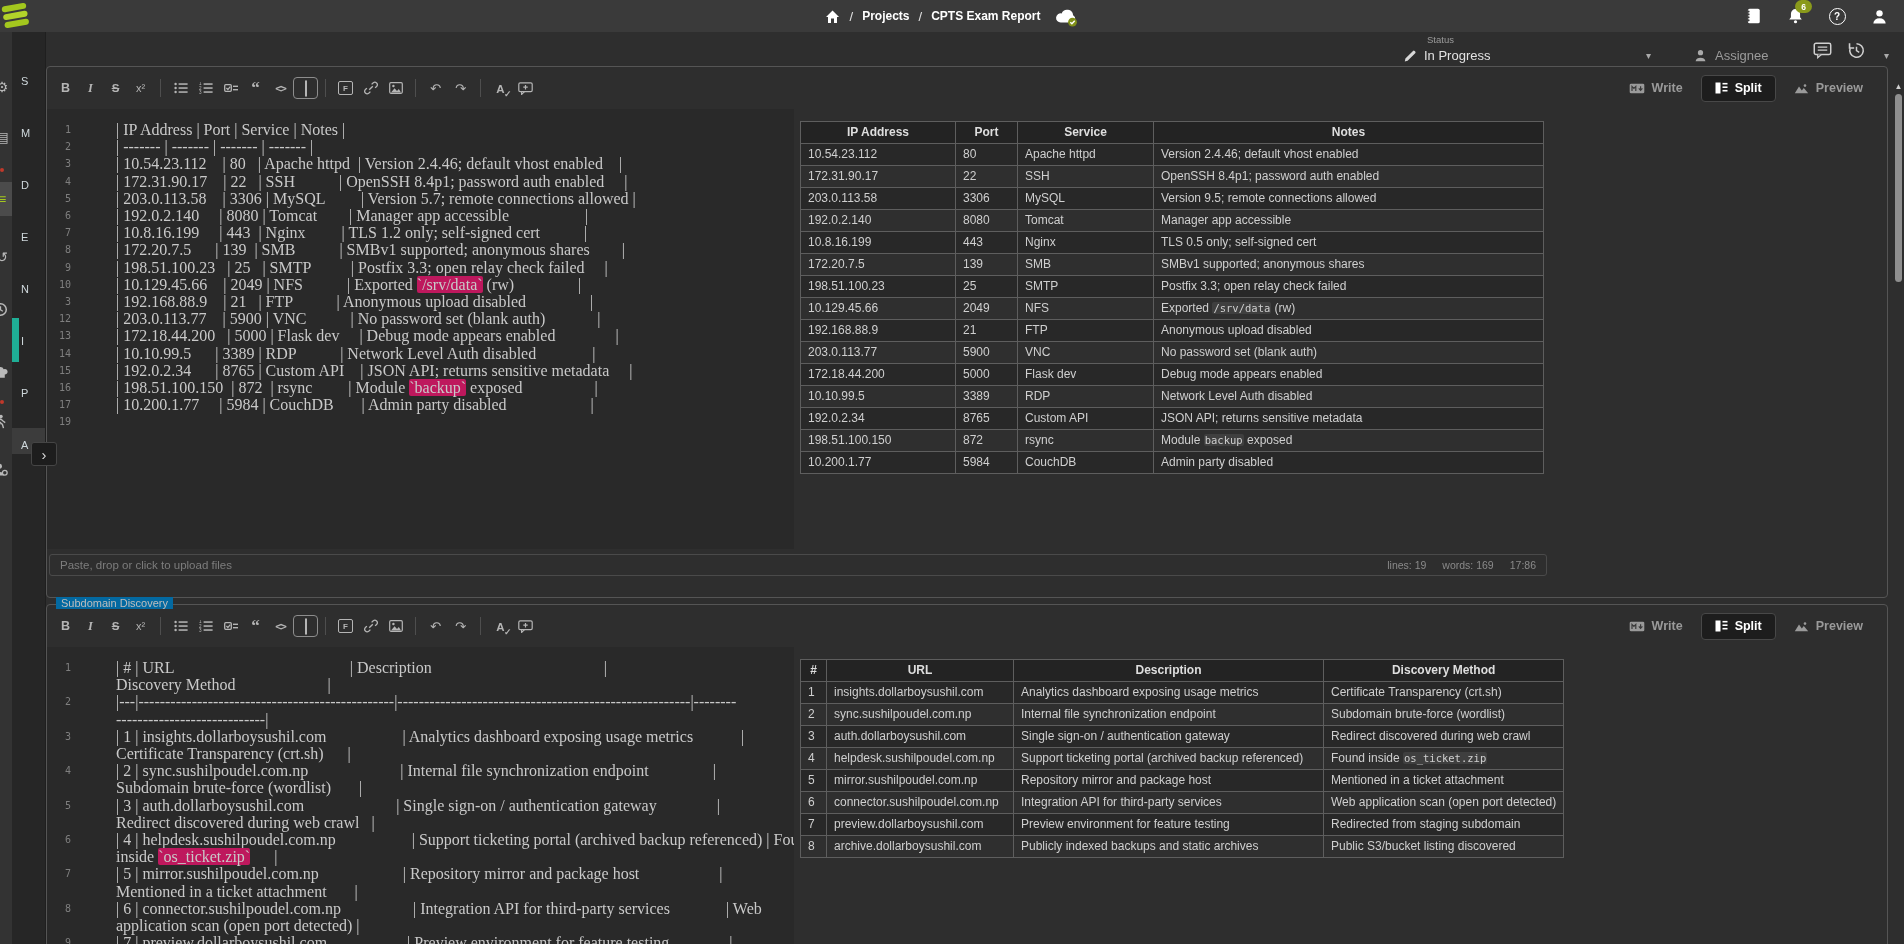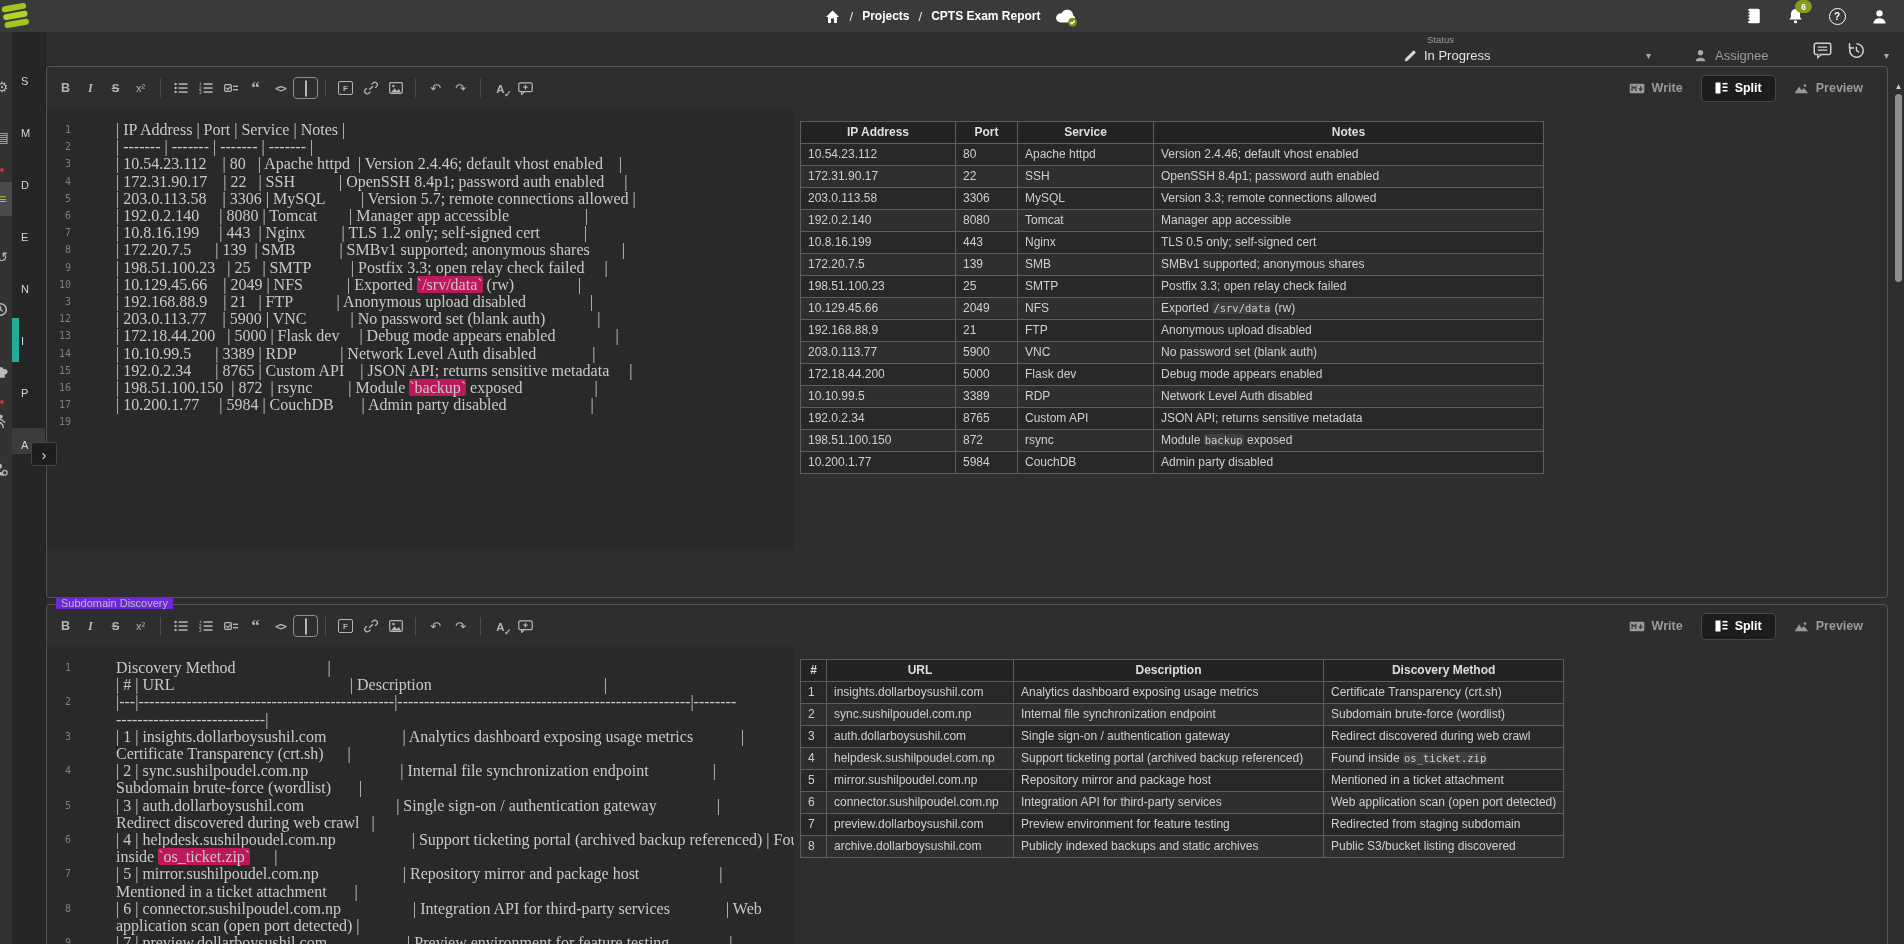--- a/index.html
+++ b/index.html
@@ -40,21 +40,21 @@
   .meta{position:absolute;left:0;top:0;right:0;height:34px;}
   .sel{position:absolute;top:3px;height:28px;display:flex;align-items:flex-end;cursor:pointer;}
   .sel .lab{position:absolute;top:-1px;left:24px;font-size:9.5px;color:#9b9b9b;}
   .sel-inner{display:flex;align-items:center;gap:7px;width:100%;}
   .sel .val{font-size:13px;color:#e2e2e2;}
   .sel .ph{font-size:13px;color:#9b9b9b;}
   .caret{margin-left:auto;color:#aaa;font-size:10px;}
   .meta-icon{position:absolute;top:8px;width:22px;height:20px;display:flex;align-items:center;justify-content:center;cursor:pointer;}
   
   .sect{position:absolute;left:1px;width:1840px;border:1px solid #555;border-radius:4px;background:#2e2e2e;}
-  .sect .legend{position:absolute;top:-8px;left:9px;background:#6d28d9;padding:0 5px;font-size:11px;color:#bdbdbd;}
+  .sect .legend{position:absolute;top:-8px;left:9px;background:#0369a1;padding:0 5px;font-size:11px;color:#bdbdbd;}
   .mdhead{height:42px;display:flex;align-items:center;padding:0 10px 0 6px;}
   .toolbar{display:flex;align-items:center;}
   .tbtn{width:25px;height:22px;border:1px solid transparent;border-radius:4px;display:flex;align-items:center;justify-content:center;
     background:transparent;color:#b5b5b5;cursor:pointer;padding:0;}
   .tbtn.active{border-color:#8d8d8d;}
   .tsep{width:1px;height:18px;background:#4e4e4e;margin:0 7px;}
   .glyph{font-size:12.5px;color:#b5b5b5;font-family:"Liberation Sans",sans-serif;}
   .g-bold{font-weight:700;}
   .g-italic{font-style:italic;font-family:"Liberation Serif",serif;font-weight:700;}
   .g-strike{text-decoration:line-through;font-weight:700;font-size:11.5px;}
@@ -491,21 +491,21 @@
               <tr>
                 <td>172.31.90.17</td>
                 <td>22</td>
                 <td>SSH</td>
                 <td>OpenSSH 8.4p1; password auth enabled</td>
               </tr>
               <tr>
                 <td>203.0.113.58</td>
                 <td>3306</td>
                 <td>MySQL</td>
-                <td>Version 3.3; remote connections allowed</td>
+                <td>Version 9.5; remote connections allowed</td>
               </tr>
               <tr>
                 <td>192.0.2.140</td>
                 <td>8080</td>
                 <td>Tomcat</td>
                 <td>Manager app accessible</td>
               </tr>
               <tr>
                 <td>10.8.16.199</td>
                 <td>443</td>
@@ -568,20 +568,28 @@
               </tr>
               <tr>
                 <td>10.200.1.77</td>
                 <td>5984</td>
                 <td>CouchDB</td>
                 <td>Admin party disabled</td>
               </tr>
             </tbody>
           </table>
       </div>
+    </div>
+    <div class="uploadrow">
+      <span class="hint">Paste, drop or click to upload files</span>
+      <span class="stats">
+        <span>lines: 19</span>
+        <span>words: 169</span>
+        <span>17:86</span>
+      </span>
     </div>
   </section>
 
   <section class="sect" style="top:572px;height:400px;">
     <span class="legend">Subdomain Discovery</span>
     <div class="mdhead">
       <div class="toolbar">
           <button class="tbtn">
             <span class="glyph g-bold">B</span>
           </button>
@@ -712,21 +720,21 @@
               </svg>
             </span>
             <span>Preview</span>
           </button>
         </div>
     </div>
     <div class="split" style="height:312px;">
       <div class="editor">
           <div class="cl">
             <div class="g">1</div>
-            <div class="t"><div class="row">Discovery Method                       |</div><div class="row">| # | URL                                            | Description                                           |</div></div>
+            <div class="t"><div class="row">| # | URL                                            | Description                                           |</div><div class="row">Discovery Method                       |</div></div>
           </div>
           <div class="cl">
             <div class="g">2</div>
             <div class="t"><div class="row">|---|------------------------------------------------|-------------------------------------------------------|--------</div><div class="row">----------------------------|</div></div>
           </div>
           <div class="cl">
             <div class="g">3</div>
             <div class="t"><div class="row">| 1 | insights.dollarboysushil.com                   | Analytics dashboard exposing usage metrics            |</div><div class="row">Certificate Transparency (crt.sh)      |</div></div>
           </div>
           <div class="cl">

